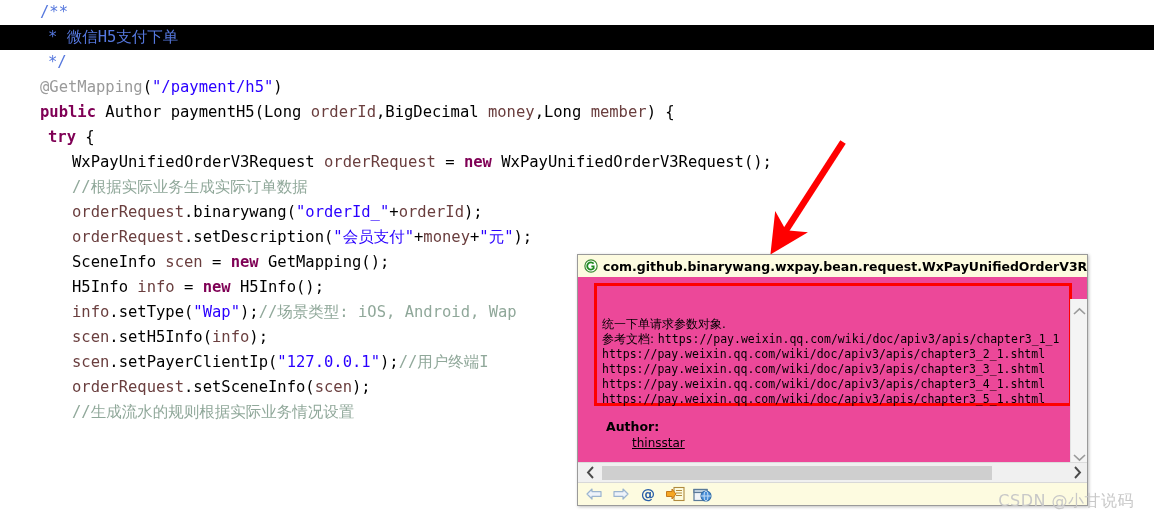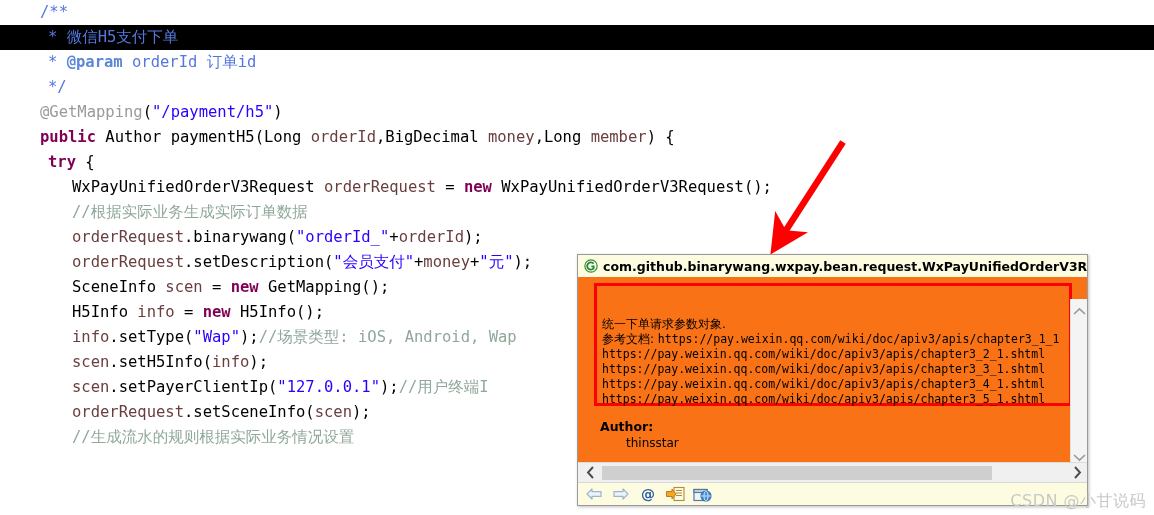--- a/index.html
+++ b/index.html
@@ -91,21 +91,21 @@
     overflow: hidden;
   }
   .class-icon {
     width: 14px; height: 14px;
     margin-right: 5px;
     flex: 0 0 auto;
   }
   .popup-body {
     position: relative;
     height: 185px;
-    background: #f97316;
+    background: #ec4899;
     overflow: hidden;
   }
   .doc-redbox {
     position: absolute;
     left: 16px; top: 6px;
     width: 478px; height: 123px;
     border: 3px solid #ff0000;
   }
   .doc-text {
     position: absolute;
@@ -116,33 +116,34 @@
     line-height: 15px;
     color: #000000;
     white-space: pre;
   }
   .doc-text .cjk {
     font-family: "DejaVu Sans", "Liberation Sans", sans-serif;
     font-size: 12px;
   }
   .author-block {
     position: absolute;
-    left: 22px; top: 142px;
+    left: 28px; top: 142px;
     font-family: "DejaVu Sans", "Liberation Sans", sans-serif;
   }
   .author-label {
     font-size: 12.5px;
     font-weight: bold;
     color: #000000;
   }
   .author-value {
     font-size: 12px;
     color: #000000;
     margin-left: 26px;
     margin-top: 2px;
+    text-decoration: underline;
   }
 
   
   .vscroll {
     position: absolute;
     right: 0; top: 22px;
     width: 17px; height: 185px;
     background: #f4f4f4;
     border-left: 1px solid #e2e2e2;
   }
@@ -193,40 +194,39 @@
   }
   .tbtn {
     width: 20px; height: 19px;
     display: flex; align-items: center; justify-content: center;
     cursor: default;
   }
 
   
   .watermark {
     position: absolute;
-    right: 8px; bottom: 3px;
+    right: 20px; bottom: 3px;
     font-family: "DejaVu Sans", "Liberation Sans", sans-serif;
     font-size: 16px;
     color: #c8c8c8;
     letter-spacing: 0.5px;
     user-select: none;
     margin-top: 32px;
   }
 </style>
 </head>
 <body>
 
 <div id="root">
 
   <div class="top-strip"></div>
 
   <div class="editor" id="editor">
       <div class="code-line ind1"><span class="c-doc">/**</span></div>
       <div class="code-line ind2 hl"><span class="c-doc">* 微信H5支付下单</span></div>
-      <div class="code-line ind2"><span class="c-doc">* </span><span class="c-doctag">@param</span><span class="c-doc"> orderId 订单id</span></div>
       <div class="code-line ind2"><span class="c-doc">*/</span></div>
       <div class="code-line ind1"><span class="c-anno">@GetMapping</span><span class="c-punct">(</span><span class="c-str">"/payment/h5"</span><span class="c-punct">)</span></div>
       <div class="code-line ind1"><span class="c-kw">public</span><span class="c-type"> Author paymentH5(Long </span><span class="c-ident">orderId</span><span class="c-type">,BigDecimal </span><span class="c-ident">money</span><span class="c-type">,Long </span><span class="c-ident">member</span><span class="c-punct">) {</span></div>
       <div class="code-line ind2"><span class="c-kw">try</span><span class="c-punct"> {</span></div>
       <div class="code-line ind3"><span class="c-type">WxPayUnifiedOrderV3Request </span><span class="c-ident">orderRequest</span><span class="c-punct"> = </span><span class="c-kw">new</span><span class="c-type"> WxPayUnifiedOrderV3Request();</span></div>
       <div class="code-line ind3"><span class="c-cmt">//根据实际业务生成实际订单数据</span></div>
       <div class="code-line ind3"><span class="c-ident">orderRequest</span><span class="c-punct">.binarywang(</span><span class="c-str">"orderId_"</span><span class="c-punct">+</span><span class="c-ident">orderId</span><span class="c-punct">);</span></div>
       <div class="code-line ind3"><span class="c-ident">orderRequest</span><span class="c-punct">.setDescription(</span><span class="c-str">"会员支付"</span><span class="c-punct">+</span><span class="c-ident">money</span><span class="c-punct">+</span><span class="c-str">"元"</span><span class="c-punct">);</span></div>
       <div class="code-line ind3"><span class="c-type">SceneInfo </span><span class="c-ident">scen</span><span class="c-punct"> = </span><span class="c-kw">new</span><span class="c-type"> GetMapping();</span></div>
       <div class="code-line ind3"><span class="c-type">H5Info </span><span class="c-ident">info</span><span class="c-punct"> = </span><span class="c-kw">new</span><span class="c-type"> H5Info();</span></div>

